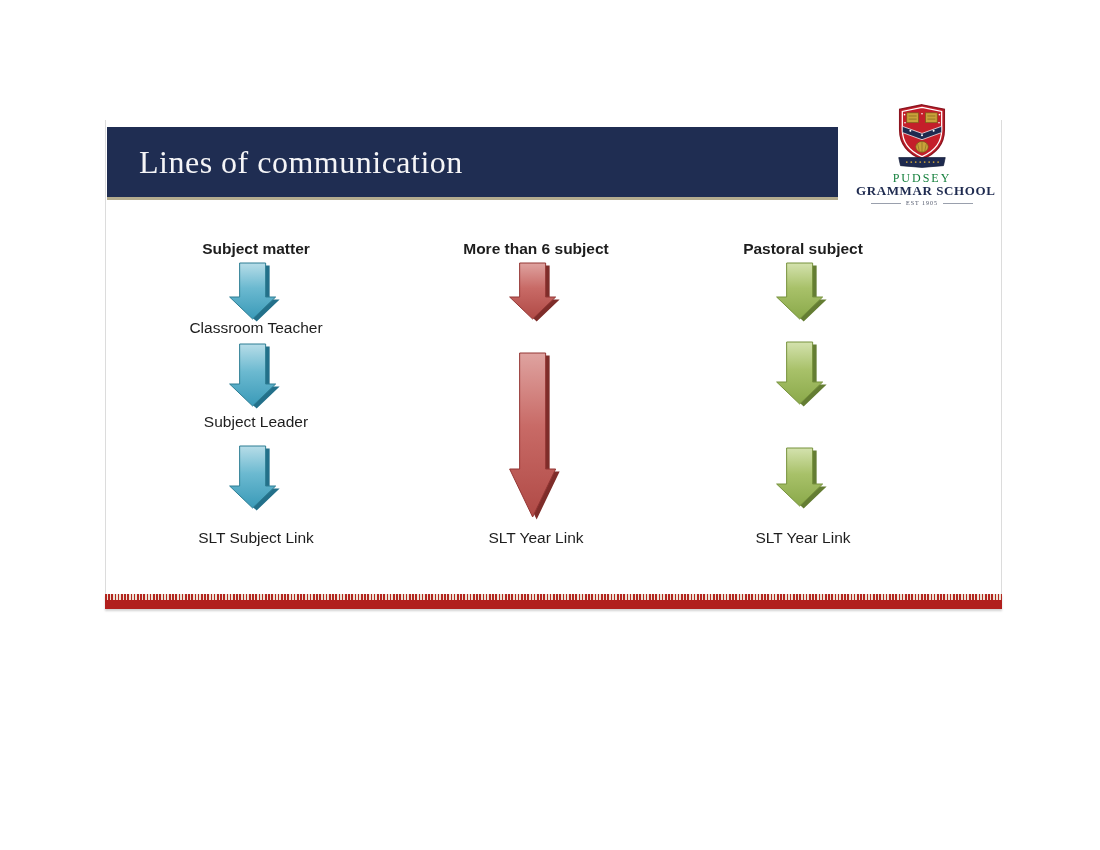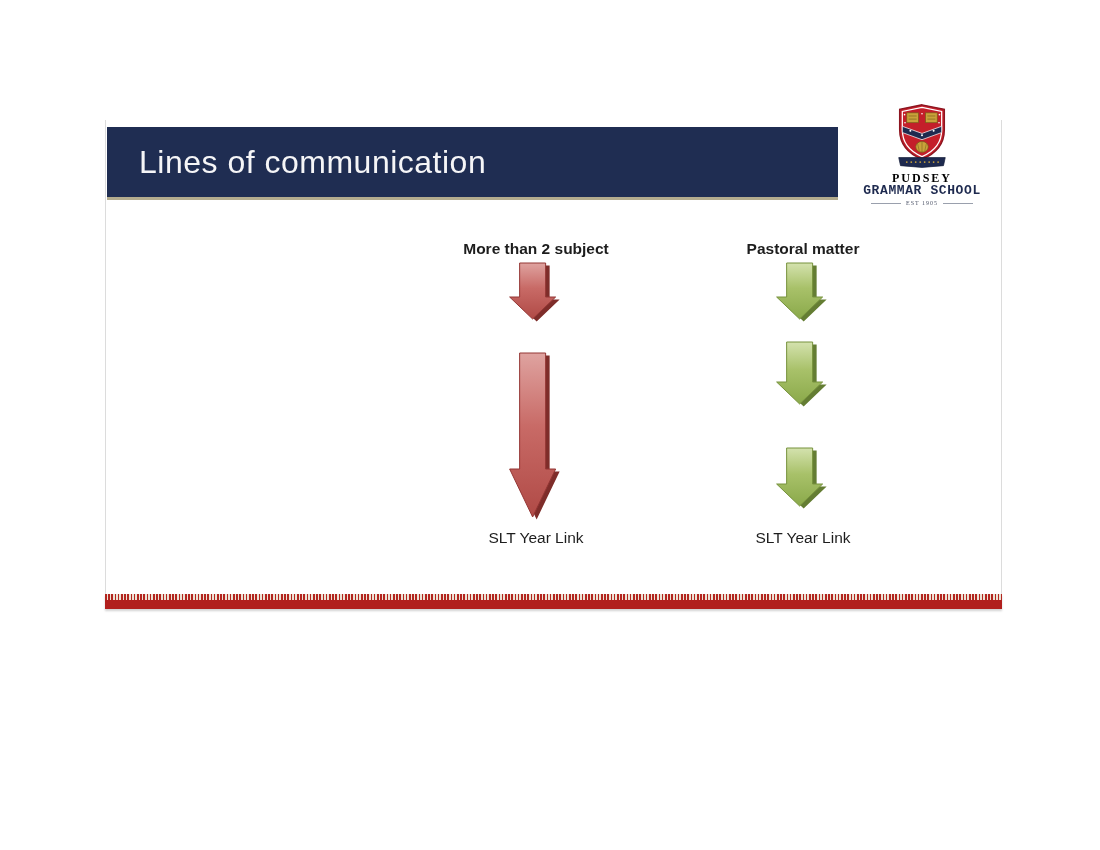--- a/index.html
+++ b/index.html
@@ -15,21 +15,21 @@
   }
   
   .title-bar{
     position:absolute;left:1px;top:7px;width:731px;height:70px;
     background:#1f2d52;
     box-shadow:0 3px 0 #b3ab8e;
     display:flex;align-items:center;
   }
   .title-text{
     color:#f5f5f7;
-    font-family:Liberation Sans, sans-serif;
+    font-family:Liberation Serif, serif;
     font-size:32px;font-weight:400;letter-spacing:0.5px;
     padding-left:32px;white-space:nowrap;
   }
   
   .strip{position:absolute;left:-1px;right:-1px;bottom:0;height:15px;
     box-shadow:0 2px 2px rgba(0,0,0,0.18);}
   .strip-ribs{
     height:6px;
     background:repeating-linear-gradient(90deg,
       #b3251f 0px,#b3251f 1.6px,#ece2d4 1.6px,#ece2d4 3.2px);
@@ -46,25 +46,25 @@
   .fr-blue {fill:url(#gradBlue); stroke:#2d7d93;stroke-width:1;}
   .bk-blue {fill:#23708a;}
   .fr-red  {fill:url(#gradRed);  stroke:#943634;stroke-width:1;}
   .bk-red  {fill:#7e2d2a;}
   .fr-green{fill:url(#gradGreen);stroke:#76923c;stroke-width:1;}
   .bk-green{fill:#647d33;}
   
   .logo{position:absolute;left:856px;top:103px;width:132px;text-align:center;}
   .crest{display:block;margin:0 auto;}
   .logo-name1{
-    font-family:"Liberation Serif",serif;color:#000000;
-    font-size:12px;font-weight:700;letter-spacing:2px;line-height:11px;margin-top:2px;
+    font-family:"Liberation Serif",serif;color:#15803d;
+    font-size:12px;font-weight:400;letter-spacing:2px;line-height:11px;margin-top:2px;
   }
   .logo-name2{
-    font-family:Liberation Mono, monospace;color:#1e2a4f;
+    font-family:Liberation Serif, serif;color:#1e2a4f;
     font-size:13px;font-weight:700;letter-spacing:0.6px;line-height:12px;margin-top:1px;
     white-space:nowrap;
   }
   .logo-est{
     display:flex;align-items:center;justify-content:center;gap:5px;margin-top:3px;
   }
   .logo-est .rule{display:block;width:30px;border-top:1px solid #9aa0ad;height:0;}
   .logo-est .est-text{
     font-family:"Liberation Serif",serif;font-size:6px;letter-spacing:1px;color:#4d5468;
   }
@@ -91,36 +91,54 @@
     </linearGradient>
   </defs>
 </svg>
 
 <div class="slide">
 
   <div class="title-bar">
     <span class="title-text">Lines of communication</span>
   </div>
 
+  <div class="col" style="left:40px">
+    <div class="hdr" style="top:120px">Subject matter</div>
+    <svg class="arr" style="top:141px" width="56" height="62" viewBox="0 0 56 62">
+      <path class="bk-blue" transform="translate(4 2.5)" d="M15 2 L41 2 L41 36 L51 36 L28 58 L5 36 L15 36 Z"></path>
+      <path class="fr-blue" d="M15 2 L41 2 L41 36 L51 36 L28 58 L5 36 L15 36 Z"></path>
+    </svg>
+    <div class="lbl" style="top:199px">Classroom Teacher</div>
+    <svg class="arr" style="top:222px" width="56" height="68" viewBox="0 0 56 68">
+      <path class="bk-blue" transform="translate(4 2.5)" d="M15 2 L41 2 L41 42 L51 42 L28 64 L5 42 L15 42 Z"></path>
+      <path class="fr-blue" d="M15 2 L41 2 L41 42 L51 42 L28 64 L5 42 L15 42 Z"></path>
+    </svg>
+    <div class="lbl" style="top:293px">Subject Leader</div>
+    <svg class="arr" style="top:324px" width="56" height="68" viewBox="0 0 56 68">
+      <path class="bk-blue" transform="translate(4 2.5)" d="M15 2 L41 2 L41 42 L51 42 L28 64 L5 42 L15 42 Z"></path>
+      <path class="fr-blue" d="M15 2 L41 2 L41 42 L51 42 L28 64 L5 42 L15 42 Z"></path>
+    </svg>
+    <div class="lbl" style="top:409px">SLT Subject Link</div>
+  </div>
 
   <div class="col" style="left:320px">
-    <div class="hdr" style="top:120px">More than 2 subject</div>
+    <div class="hdr" style="top:120px">More than 6 subject</div>
     <svg class="arr" style="top:141px" width="56" height="62" viewBox="0 0 56 62">
       <path class="bk-red" transform="translate(4 2.5)" d="M15 2 L41 2 L41 36 L51 36 L28 58 L5 36 L15 36 Z"></path>
       <path class="fr-red" d="M15 2 L41 2 L41 36 L51 36 L28 58 L5 36 L15 36 Z"></path>
     </svg>
     <svg class="arr" style="top:231px" width="56" height="170" viewBox="0 0 56 170">
       <path class="bk-red" transform="translate(4 2.5)" d="M15 2 L41 2 L41 118 L51 118 L28 166 L5 118 L15 118 Z"></path>
       <path class="fr-red" d="M15 2 L41 2 L41 118 L51 118 L28 166 L5 118 L15 118 Z"></path>
     </svg>
     <div class="lbl" style="top:409px">SLT Year Link</div>
   </div>
 
   <div class="col" style="left:587px">
-    <div class="hdr" style="top:120px">Pastoral matter</div>
+    <div class="hdr" style="top:120px">Pastoral subject</div>
     <svg class="arr" style="top:141px" width="56" height="62" viewBox="0 0 56 62">
       <path class="bk-green" transform="translate(4 2.5)" d="M15 2 L41 2 L41 36 L51 36 L28 58 L5 36 L15 36 Z"></path>
       <path class="fr-green" d="M15 2 L41 2 L41 36 L51 36 L28 58 L5 36 L15 36 Z"></path>
     </svg>
     <svg class="arr" style="top:220px" width="56" height="68" viewBox="0 0 56 68">
       <path class="bk-green" transform="translate(4 2.5)" d="M15 2 L41 2 L41 42 L51 42 L28 64 L5 42 L15 42 Z"></path>
       <path class="fr-green" d="M15 2 L41 2 L41 42 L51 42 L28 64 L5 42 L15 42 Z"></path>
     </svg>
     <svg class="arr" style="top:326px" width="56" height="64" viewBox="0 0 56 64">
       <path class="bk-green" transform="translate(4 2.5)" d="M15 2 L41 2 L41 38 L51 38 L28 60 L5 38 L15 38 Z"></path>

